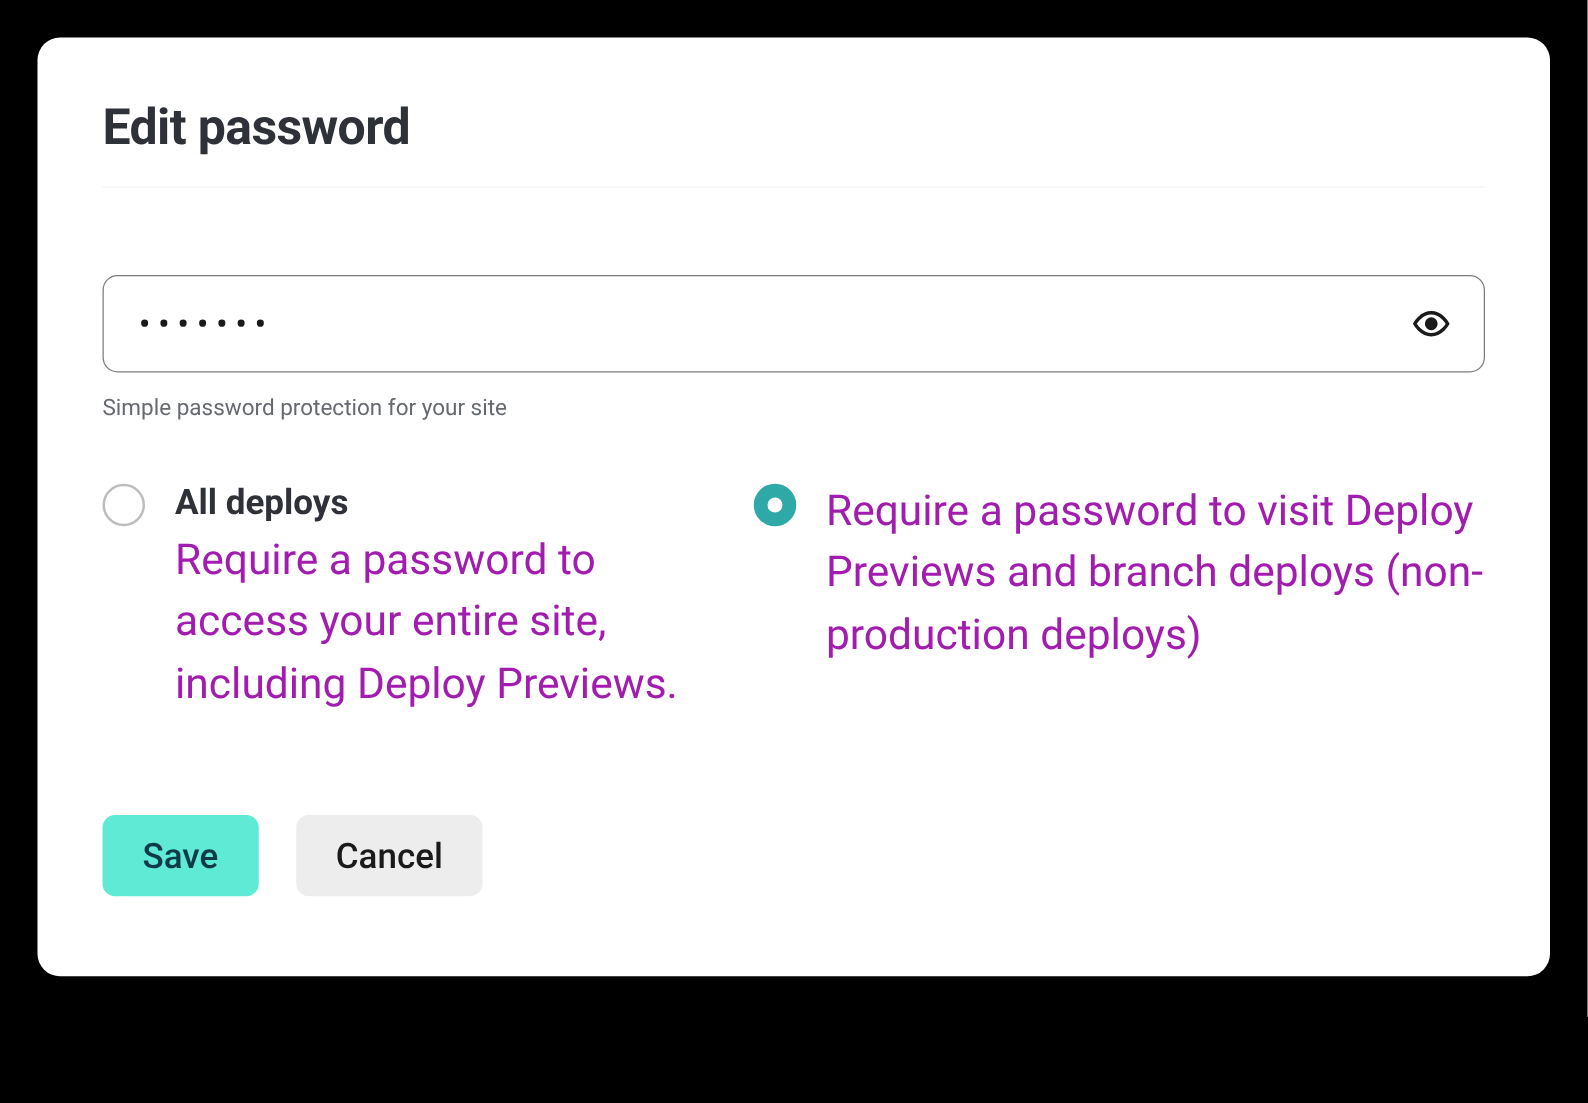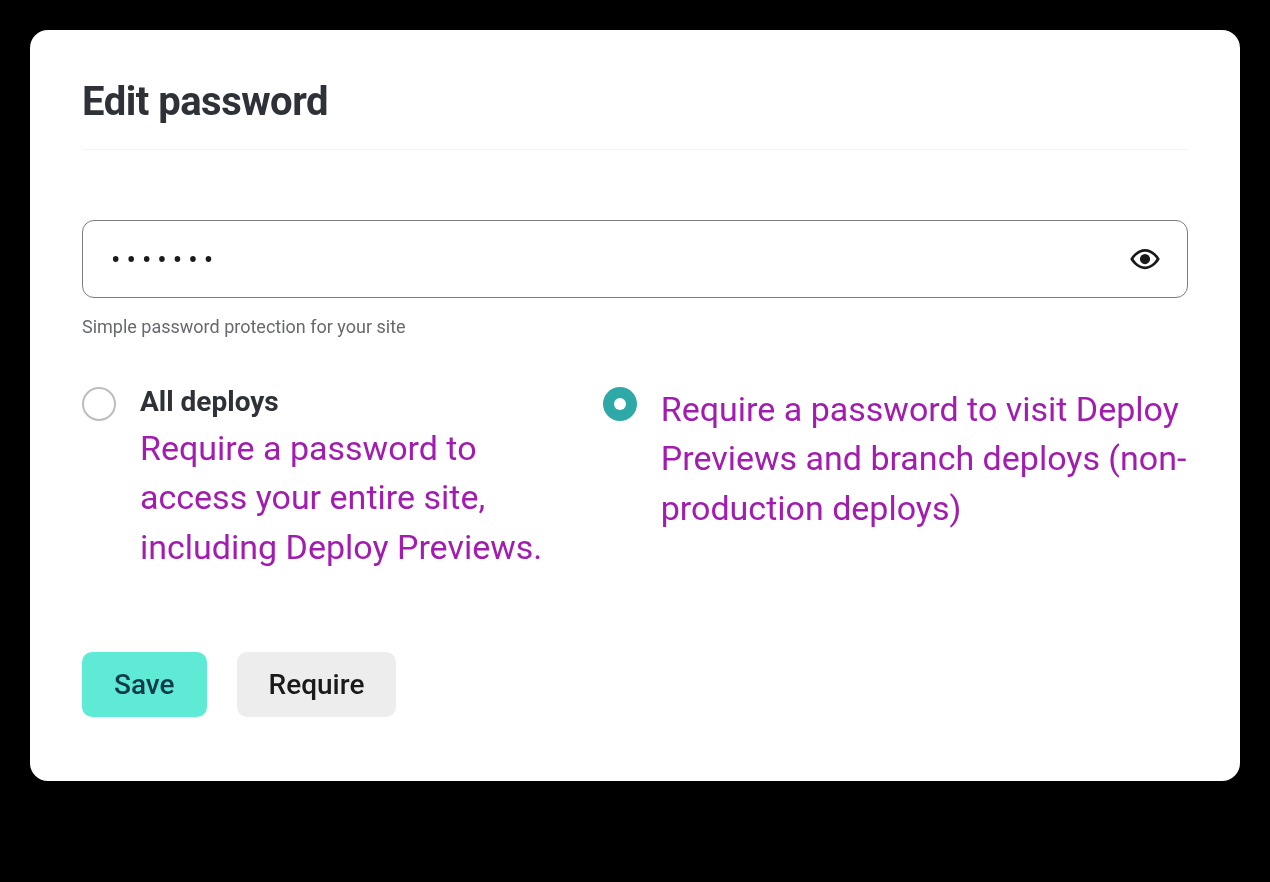--- a/index.html
+++ b/index.html
@@ -176,15 +176,15 @@
     <div class="radio-option">
       <div class="radio-circle selected"></div>
       <div class="radio-content">
         <div class="radio-description">Require a password to visit Deploy Previews and branch deploys (non-production deploys)</div>
       </div>
     </div>
   </div>
 
   <div class="button-row">
     <button class="btn btn-primary">Save</button>
-    <button class="btn btn-secondary">Require</button>
+    <button class="btn btn-secondary">Cancel</button>
   </div>
 </div>
 
 </body></html>

